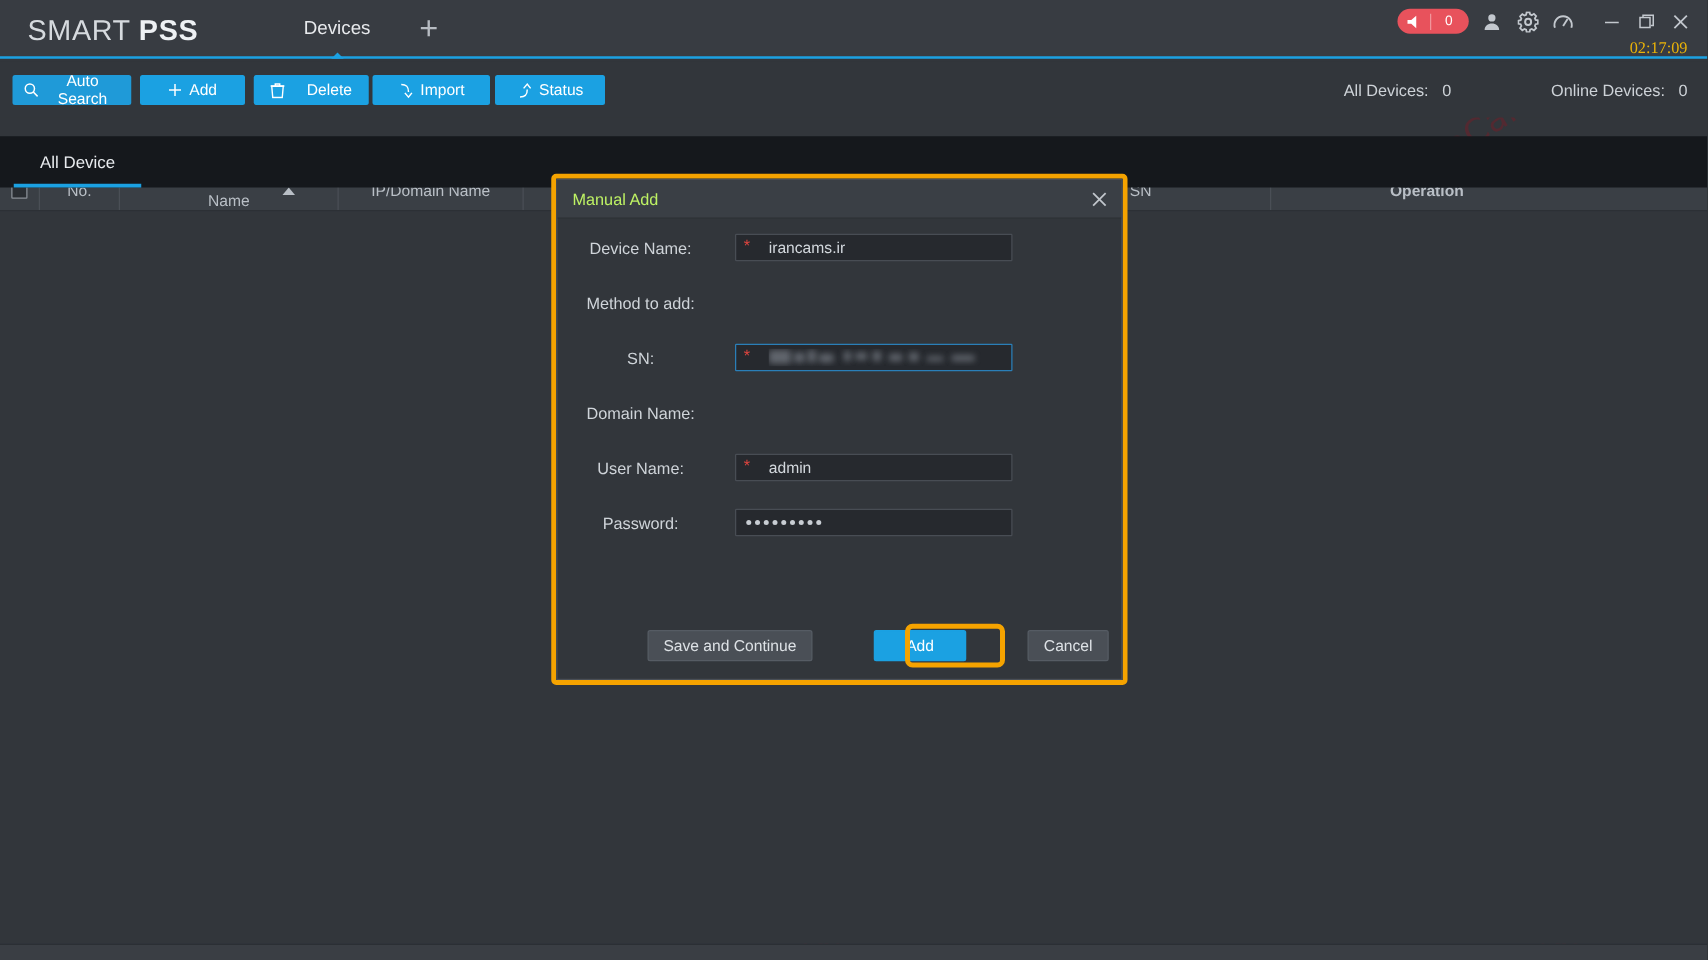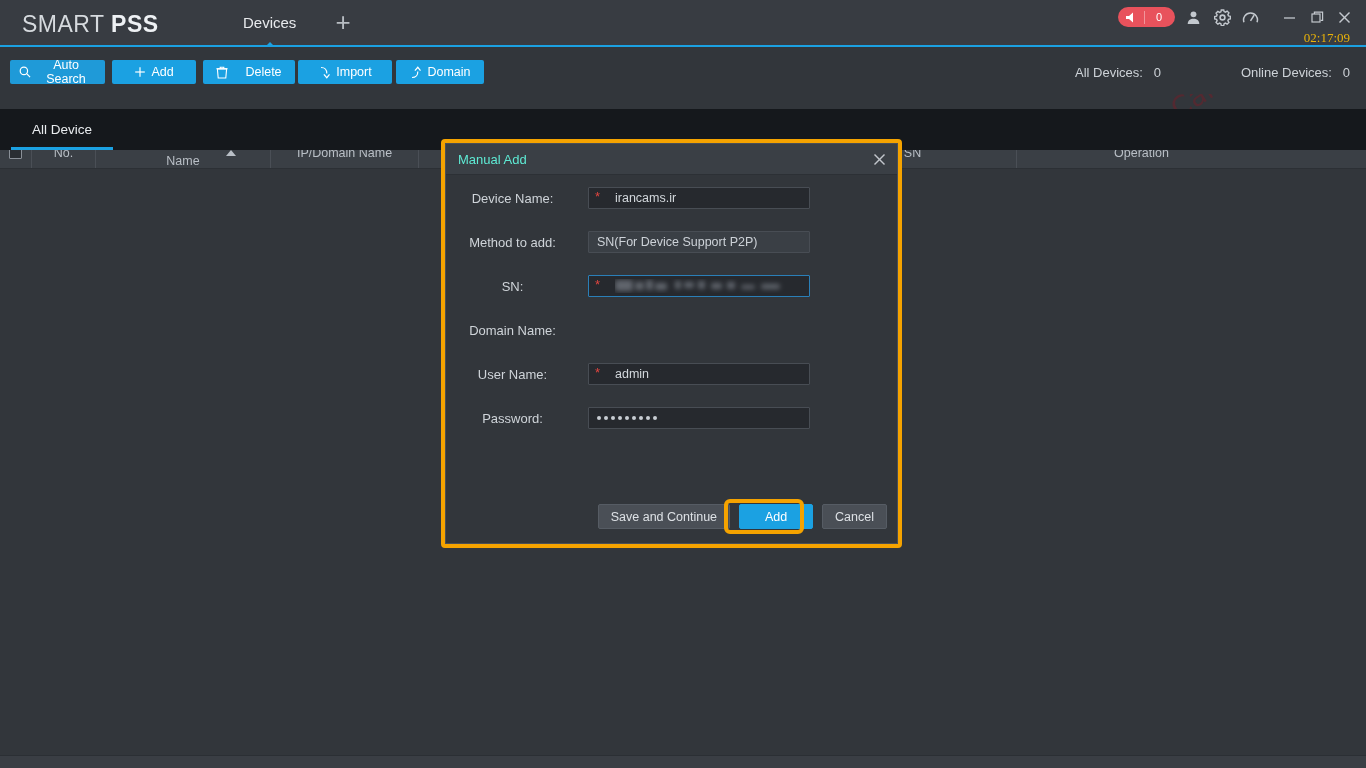--- a/index.html
+++ b/index.html
@@ -156,21 +156,21 @@
     display: flex; align-items: stretch;
     border-bottom: 1px solid #2c3035;
   }
   .th {
     display: flex; align-items: center; justify-content: center;
     font-size: 12.5px; color: #b9bfc6;
     border-right: 1px solid #4a4f56;
     position: relative;
     cursor: pointer;
   }
-  .th:last-child { border-right: none; }
+  .th:last-child { border-right: none; font-weight: bold; }
   .th .sortarrow {
     position: absolute; right: 34px; top: 50%; margin-top: -3px;
     width: 0; height: 0;
     border-left: 5px solid transparent;
     border-right: 5px solid transparent;
     border-bottom: 6px solid #b9bfc6;
   }
   .hdr-check {
     width: 32px; display: flex; align-items: center; justify-content: center;
     border-right: 1px solid #4a4f56;
@@ -204,21 +204,21 @@
     border: 1px solid #4a4f56;
     z-index: 41;
     overflow: hidden;
   }
   .dlg-title {
     position: relative; height: 31px; background: #3a3f45;
     display: flex; align-items: center;
     border-bottom: 1px solid #2c3035;
   }
   .dlg-title .ttxt {
-    margin-left: 12px; font-size: 13px; color: #5eead4;
+    margin-left: 12px; font-size: 13px; color: #bef264;
   }
   .dlg-close {
     position: absolute; right: 8px; top: 5px;
     width: 20px; height: 20px; color: #c1c6cc;
     display: flex; align-items: center; justify-content: center;
     cursor: pointer; font-size: 15px;
   }
   .dlg-body { position: relative; padding-top: 12px; }
 
   .frow {
@@ -278,21 +278,21 @@
     position: absolute; left: 0; bottom: 14px; width: 100%;
     display: flex; justify-content: flex-end; align-items: center;
     padding-right: 10px; gap: 9px;
   }
   .dbtn {
     height: 25px; padding: 0 12px;
     background: #4a4f56; border: 1px solid #565c64;
     color: #dde1e5; font-size: 12.5px;
     font-family: "Liberation Sans", sans-serif;
     border-radius: 2px; cursor: pointer;
-    display: flex; align-items: center; justify-content: center;
+    display: flex; align-items: center; justify-content: center; margin-left: 40px;
   }
   .dbtn.primary {
     background: #1ba1e2; border-color: #1ba1e2; color: #fff;
     min-width: 74px;
   }
   .addring {
     position: absolute; right: 93px; bottom: 9px;
     width: 80px; height: 35px;
     border: 4px solid #f5a300; border-radius: 6px;
     pointer-events: none;
@@ -441,21 +441,21 @@
       <span>Import</span>
     </button>
 
     <button class="tbtn" style="left:396px;width:88px;">
       <span>
         <svg width="13" height="13" viewBox="0 0 13 13">
             <path d="M3 11.5c4.5 0 5.8-2 5.8-6" fill="none" stroke="#ffffff" stroke-width="1.2"></path>
             <path d="M5.9 4.7l2.9-3.4 2.7 3.4" fill="none" stroke="#ffffff" stroke-width="1.2"></path>
           </svg>
       </span>
-      <span>Domain</span>
+      <span>Status</span>
     </button>
 
     <div class="counts" style="right:205px;">
       <span>All Devices:</span>
       &nbsp;&nbsp;<span>0</span>
     </div>
     <div class="counts" style="right:16px;">
       <span>Online Devices:</span>
       &nbsp;&nbsp;<span>0</span>
     </div>
@@ -516,26 +516,20 @@
       <div class="frow">
         <div class="flabel">Device Name:</div>
         <div class="fctl">
           <span class="req">*</span>
           <input class="finput" type="text" value="irancams.ir" style="">
         </div>
       </div>
 
       <div class="frow">
         <div class="flabel">Method to add:</div>
-        <div class="fctl">
-          <div class="fselect">
-            <span>SN(For Device Support P2P)</span>
-          </div>
-          <span class="caret"></span>
-        </div>
       </div>
 
       <div class="frow">
         <div class="flabel">SN:</div>
         <div class="fctl">
           <span class="req">*</span>
           <input class="finput focused" type="text" value="" style="">
           <span class="sn-blur">
             <span style="left:0;top:1px;width:18px;height:11px;"></span>
             <span style="left:20px;top:3px;width:9px;height:8px;"></span>

